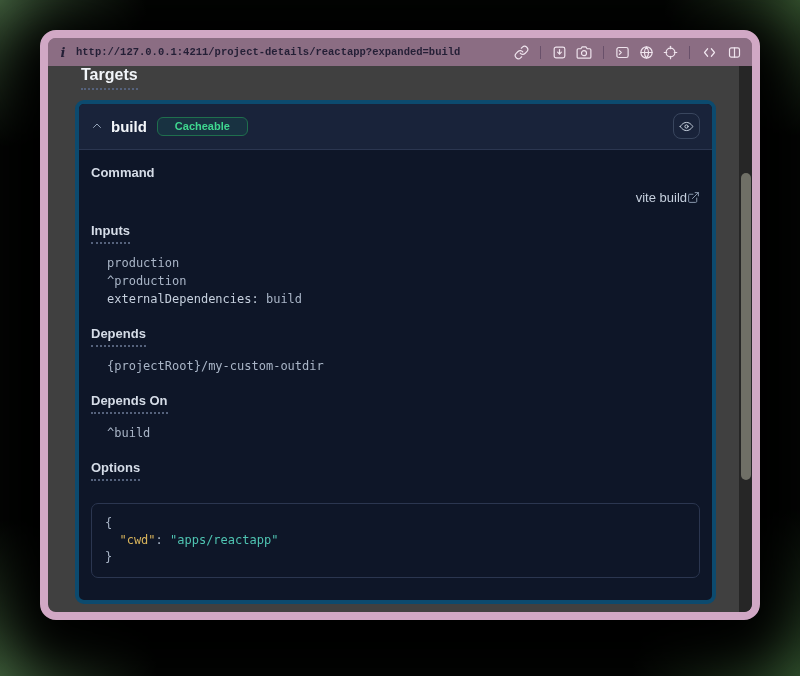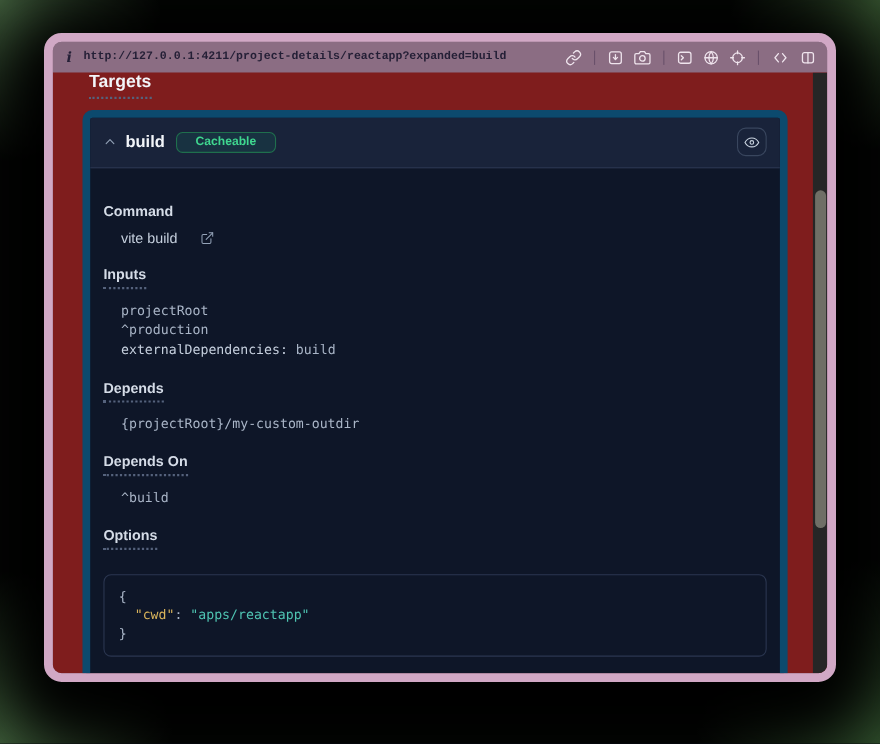--- a/index.html
+++ b/index.html
@@ -30,31 +30,31 @@
   }
   .url{
     flex:1;font-family:Liberation Mono, monospace;font-size:10.5px;
     font-weight:bold;color:#241f36;white-space:nowrap;overflow:hidden;
   }
   .tb-icons{display:flex;align-items:center;gap:9px;flex:none;}
   .tb-icons svg{display:block;stroke:#efe4ed;fill:none;stroke-width:1.9;stroke-linecap:round;stroke-linejoin:round;cursor:pointer;}
   .tb-divider{width:1px;height:13px;background:#69506a;margin:0 2px;}
   
   .content{
-    position:relative;height:546px;background:#7f1d1d;
+    position:relative;height:546px;background:#404040;
     padding:0 36px 0 27px;box-sizing:border-box;overflow:hidden;
     border-radius:0 0 7px 7px;
   }
   .targets{
     display:inline-block;margin:-6px 0 10px 6px;
     font-size:16px;font-weight:bold;color:#f2f5f9;
     border-bottom:2px dotted #55627c;padding-bottom:4px;
   }
   .card{
-    border:7px solid #0c4a6e;border-radius:9px;overflow:hidden;
+    border:4px solid #0c4a6e;border-radius:9px;overflow:hidden;
     background:#0e1628;
   }
   .card-header{background:#19233a;padding:9px 12px 10px;border-bottom:1px solid #2b3650;}
   .hrow{display:flex;align-items:center;}
   .chev{flex:none;margin-right:8px;cursor:pointer;}
   .chev svg{display:block;stroke:#94a3b8;fill:none;stroke-width:2;stroke-linecap:round;stroke-linejoin:round;}
   .target-title{font-size:15px;font-weight:bold;color:#f3f6fa;}
   .badge{
     margin-left:10px;font-size:11px;font-weight:600;color:#3fd68f;
     background:rgba(16,185,129,0.10);border:1px solid #1f6f4d;
@@ -72,24 +72,24 @@
     margin-left:auto;font-family:"DejaVu Sans Mono", monospace;font-size:12.5px;
     color:#eef2f7;background:#3d4c63;border-radius:4px;padding:3px 8px 4px;
     white-space:nowrap;cursor:pointer;
   }
   .copy-btn{flex:none;margin-left:9px;background:none;border:none;padding:0;cursor:pointer;}
   .copy-btn svg{display:block;stroke:#9aa7ba;fill:none;stroke-width:1.6;stroke-linecap:round;stroke-linejoin:round;}
   .card-body{padding:13px 12px 22px;}
   .sec{
     display:inline-block;margin:18px 0 10px;font-size:13px;font-weight:600;color:#d5dce7;
   }
-  .sec.first{margin-top:18px;}
+  .sec.first{margin-top:2px;}
   .dotted{border-bottom:2px dotted #55627c;padding-bottom:4px;}
   .sec-block{margin:0;}
-  .cmd-row{display:flex;align-items:center;gap:21px;margin-left:16px;font-size:13px;color:#c5cfdd;}
+  .cmd-row{display:flex;align-items:center;gap:0;margin-left:16px;font-size:13px;color:#c5cfdd;justify-content:flex-end;}
   .cmd-row svg{display:block;stroke:#94a3b8;fill:none;stroke-width:1.7;stroke-linecap:round;stroke-linejoin:round;cursor:pointer;}
   .mono{
     font-family:"DejaVu Sans Mono", monospace;font-size:12px;line-height:18px;
     color:#a9b5c7;margin-left:16px;white-space:pre;
   }
   .mono .kv-key{font-weight:normal;color:#c6d0de;}
   .code-box{
     margin-top:12px;border:1px solid #2b3650;border-radius:7px;
     padding:11px 13px;background:#0e1628;
   }
@@ -205,21 +205,21 @@
                   <path d="M18 13v6a2 2 0 0 1-2 2H5a2 2 0 0 1-2-2V8a2 2 0 0 1 2-2h6"></path>
                   <polyline points="15,3 21,3 21,9"></polyline>
                   <line x1="10" y1="14" x2="21" y2="3"></line>
                 </svg>
               </span>
           </div>
         </div>
 
         <div class="sec-block">
           <h3 class="sec dotted">Inputs</h3>
-          <div class="mono">projectRoot</div>
+          <div class="mono">production</div>
           <div class="mono">^production</div>
           <div class="mono"><span class="kv-key">externalDependencies:</span><span> build</span></div>
         </div>
 
         <div class="sec-block">
           <h3 class="sec dotted">Depends</h3>
           <div class="mono">{projectRoot}/my-custom-outdir</div>
         </div>
 
         <div class="sec-block">

